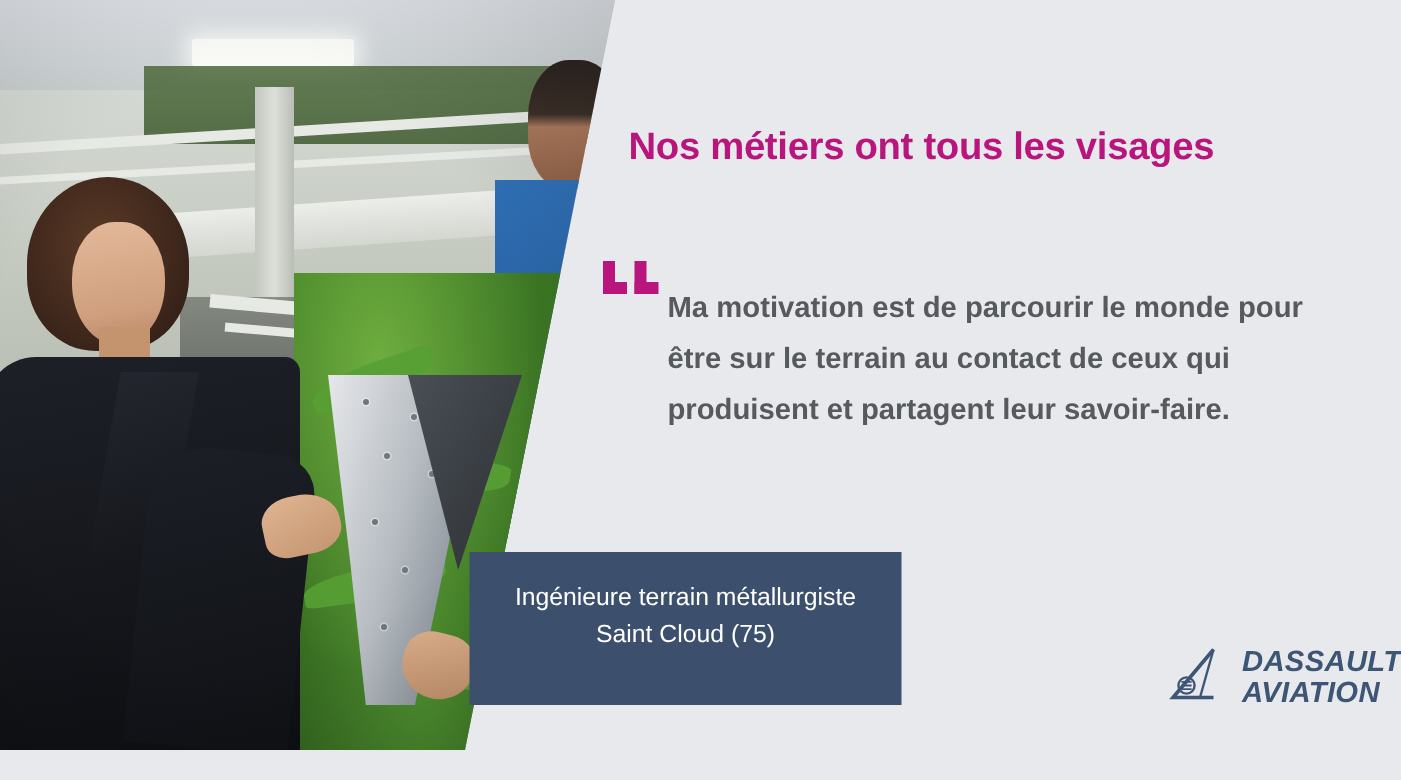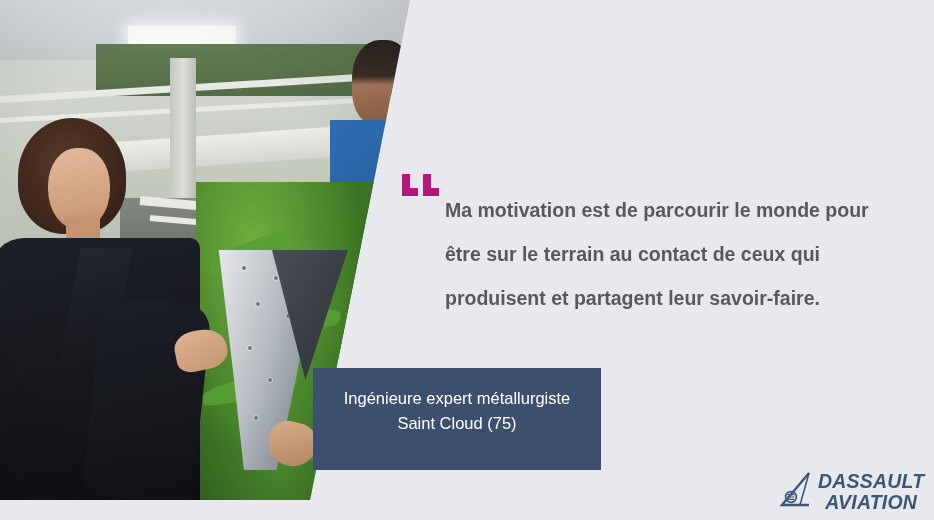--- a/index.html
+++ b/index.html
@@ -219,21 +219,21 @@
     background: #B8167C;
   }
   .quote-mark i.qm1 { left: 2px; }
   .quote-mark i.qm2 { left: 23px; }
 
   .quote-text {
     margin: 0;
     padding-left: 45px;
     font-size: 19.5px;
     font-weight: bold;
-    line-height: 44px;
+    line-height: 34px;
     color: #575A5C;
   }
 
   
   .name-card {
     position: absolute;
     left: 313px;
     top: 368px;
     width: 288px;
     height: 102px;
@@ -252,27 +252,26 @@
   .name-card .nm-loc {
     font-size: 16.5px;
     font-weight: normal;
     line-height: 25px;
   }
 
   
   .logo {
     position: absolute;
     left: 778px;
-    top: 468px;
+    top: 428px;
     width: 148px;
     height: 48px;
     display: flex;
     align-items: center;
-    gap: 6px;
-    text-align: center;
+    gap: 16px;
   }
   .logo-mark { width: 34px; height: 40px; flex: none; }
   .logo-words {
     display: flex;
     flex-direction: column;
     line-height: 1;
     color: #3D5675;
     font-weight: bold;
     font-style: italic;
     font-size: 19.5px;
@@ -333,31 +332,32 @@
       <div class="ph-part-fin"></div>
 
       <div class="ph-arm"></div>
       <div class="ph-hand-up"></div>
       <div class="ph-hand-low"></div>
 
       <div class="photo-vignette"></div>
     </div>
   </div>
 
+  <div class="headline">Nos métiers ont tous les visages</div>
 
   <div class="quote-block">
     <div class="quote-mark">
       <i class="qm1"></i>
         <i class="qm2"></i>
     </div>
     <p class="quote-text">Ma motivation est de parcourir le monde pour être sur le terrain au contact de ceux qui produisent et partagent leur savoir-faire.</p>
   </div>
 
   <div class="name-card">
-    <div class="nm-role">Ingénieure expert métallurgiste</div>
+    <div class="nm-role">Ingénieure terrain métallurgiste</div>
     <div class="nm-loc">Saint Cloud (75)</div>
   </div>
 
   <div class="logo">
     <svg class="logo-mark" viewBox="0 0 34 40">
       <path d="M31 1 L4 33 L31 33" fill="none" stroke="#3D5675" stroke-width="2.4" stroke-linejoin="miter"></path>
       <path d="M31 1 L22 33" fill="none" stroke="#3D5675" stroke-width="1.6"></path>
       <circle cx="13" cy="25" r="5.4" fill="none" stroke="#3D5675" stroke-width="1.6"></circle>
       <path d="M9.6 22.6 L16.4 22.6 M9.6 25 L16.4 25 M9.6 27.4 L16.4 27.4" stroke="#3D5675" stroke-width="1.2"></path>
     </svg>

